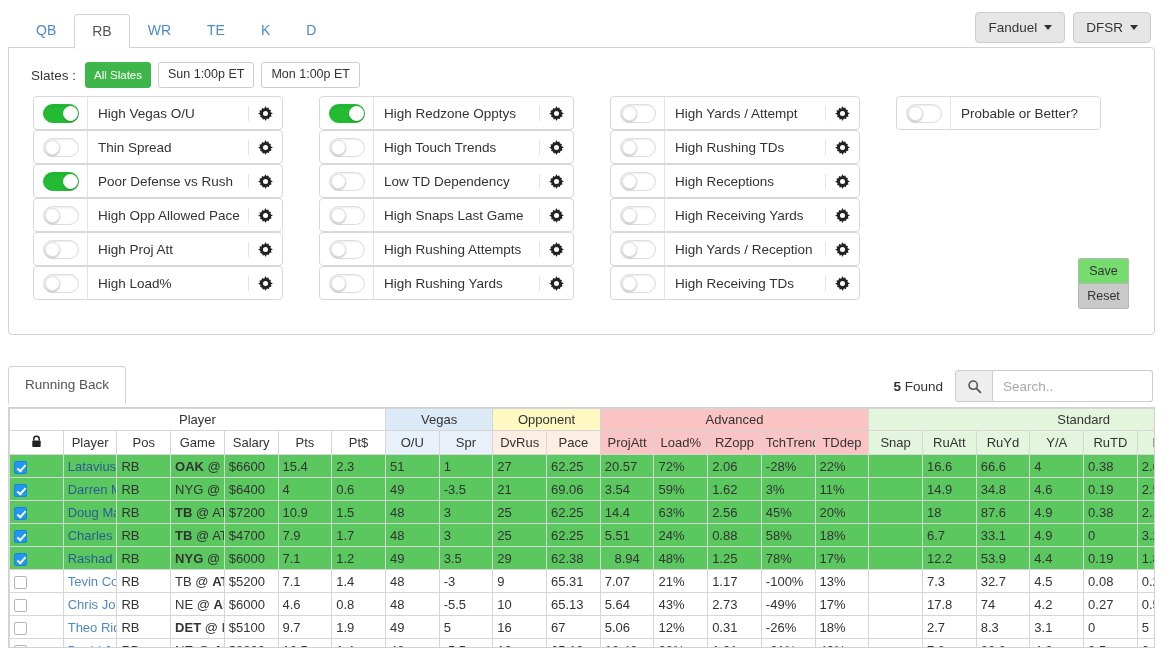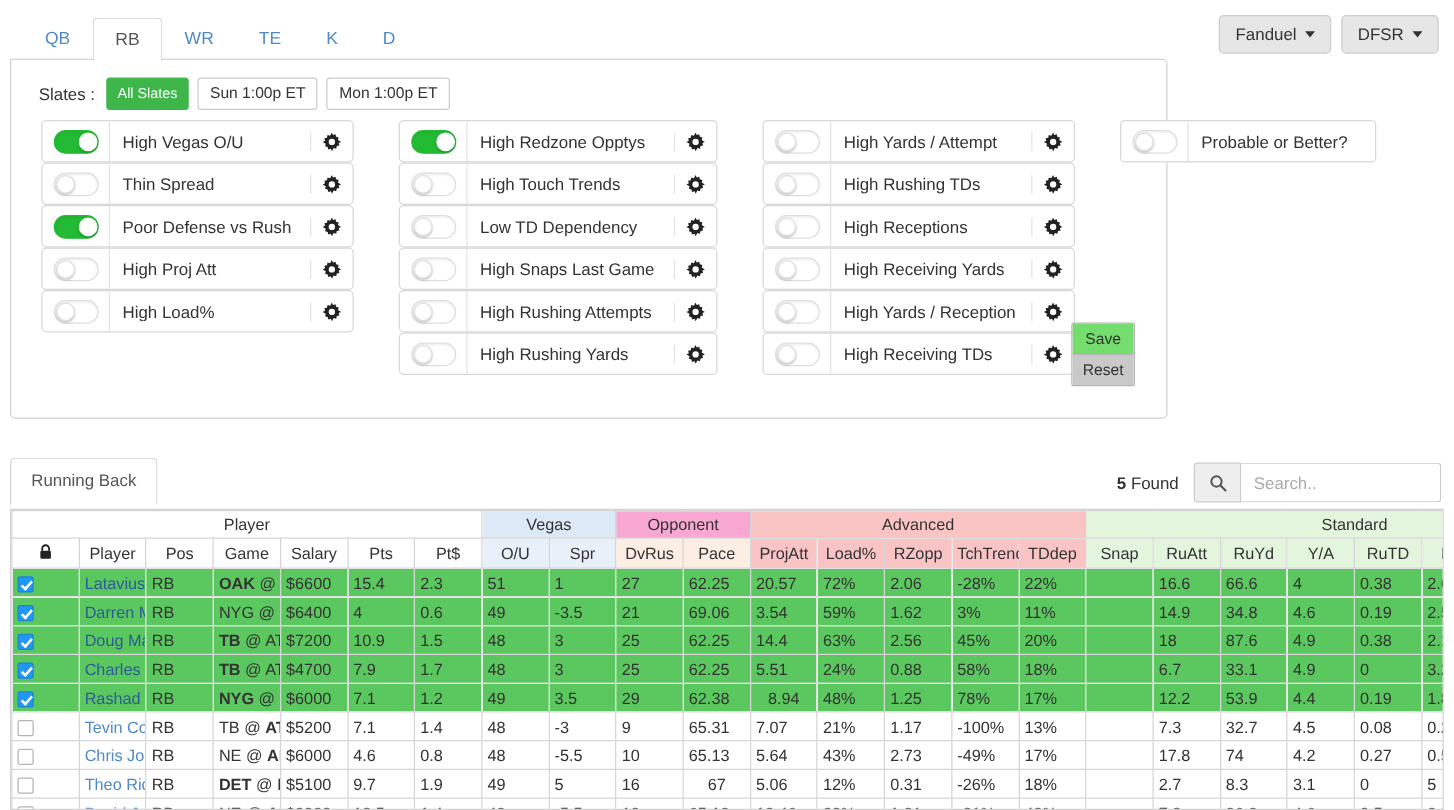--- a/index.html
+++ b/index.html
@@ -59,21 +59,21 @@
     border-left: 4px solid transparent;
     border-right: 4px solid transparent;
     border-top: 5px solid #333333;
     display: inline-block;
   }
 
   
   .filter-panel {
     position: absolute;
     left: 8px; top: 47px;
-    width: 926px; height: 288px;
+    width: 1147px; height: 288px;
     border: 1px solid #d2d2d2;
     border-radius: 0 4px 4px 4px;
     background: #ffffff;
     z-index: 1;
   }
   .slates-row {
     display: flex; align-items: center;
     gap: 7px;
     padding: 14px 0 0 22px;
   }
@@ -263,21 +263,21 @@
     height: 23px;
     white-space: nowrap;
     overflow: hidden;
     text-align: left;
     font-weight: normal;
   }
   tr.group-row th { text-align: center; color: #333333; height: 22px; }
   tr.sub-row th { text-align: center; color: #333333; height: 24px; }
   .g-player { background: #ffffff; }
   .g-vegas  { background: #dce9f7; }
-  .g-opp    { background: #f9a8d4; }
+  .g-opp    { background: #fef9c3; }
   .g-adv    { background: #fbc4c4; }
   .g-std    { background: #e3f5dc; }
   .sub-vegas { background: #e8f1fa; }
   .sub-opp   { background: #fdeee3; }
   .sub-adv   { background: #fbc4c4; }
   .sub-std   { background: #e3f5dc; }
 
   tr.data-row td { color: #333333; }
   tr.data-row.sel td { background: #5bc75f; }
   tr.data-row td.c-name { }
@@ -376,20 +376,36 @@
           </div>
         </div>
         <div class="toggle-row">
           <div class="toggle-box">
             <div class="switch-cell">
               <div class="switch on">
                 <div class="knob"></div>
               </div>
             </div>
             <div class="toggle-label">Poor Defense vs Rush</div>
+            <div class="gear-cell">
+              <svg class="gear" viewBox="0 0 16 16" aria-hidden="true">
+                <path fill="#222" d="M8 0l.9 2.1 2.2-.6.5 2.2 2.2.5-.6 2.2L15.9 8l-2.1.9.6 2.2-2.2.5-.5 2.2-2.2-.6L8 16l-.9-2.1-2.2.6-.5-2.2-2.2-.5.6-2.2L.1 8l2.1-.9-.6-2.2 2.2-.5.5-2.2 2.2.6z"></path>
+                <circle cx="8" cy="8" r="2.7" fill="#fff"></circle>
+              </svg>
+            </div>
+          </div>
+        </div>
+        <div class="toggle-row">
+          <div class="toggle-box">
+            <div class="switch-cell">
+              <div class="switch">
+                <div class="knob"></div>
+              </div>
+            </div>
+            <div class="toggle-label">High Opp Allowed Pace</div>
             <div class="gear-cell">
               <svg class="gear" viewBox="0 0 16 16" aria-hidden="true">
                 <path fill="#222" d="M8 0l.9 2.1 2.2-.6.5 2.2 2.2.5-.6 2.2L15.9 8l-2.1.9.6 2.2-2.2.5-.5 2.2-2.2-.6L8 16l-.9-2.1-2.2.6-.5-2.2-2.2-.5.6-2.2L.1 8l2.1-.9-.6-2.2 2.2-.5.5-2.2 2.2.6z"></path>
                 <circle cx="8" cy="8" r="2.7" fill="#fff"></circle>
               </svg>
             </div>
           </div>
         </div>
         <div class="toggle-row">
           <div class="toggle-box">
@@ -870,21 +886,21 @@
           <td class="c-chk" style="width: 34px;"><span class="chk"></span></td>
           <td class="c-name" style="width: 117px;"><span class="pname">Theo Riddick</span></td>
           <td style="width: 37px;">RB</td>
           <td style="width: 97px;"><span class="team-bold">DET</span> @ IND</td>
           <td style="width: 63px;">$5100</td>
           <td style="width: 38px;">9.7</td>
           <td style="width: 35px;">1.9</td>
           <td style="width: 40px;">49</td>
           <td style="width: 42px;">5</td>
           <td style="width: 50px;">16</td>
-          <td style="width: 48px; text-align: center;">67</td>
+          <td style="width: 48px;">67</td>
           <td style="width: 72px;">5.06</td>
           <td style="width: 60px;">12%</td>
           <td style="width: 57px;">0.31</td>
           <td style="width: 78px;">-26%</td>
           <td style="width: 55px;">18%</td>
           <td style="width: 38px;"></td>
           <td style="width: 47px;">2.7</td>
           <td style="width: 46px;">8.3</td>
           <td style="width: 38px;">3.1</td>
           <td style="width: 45px;">0</td>

